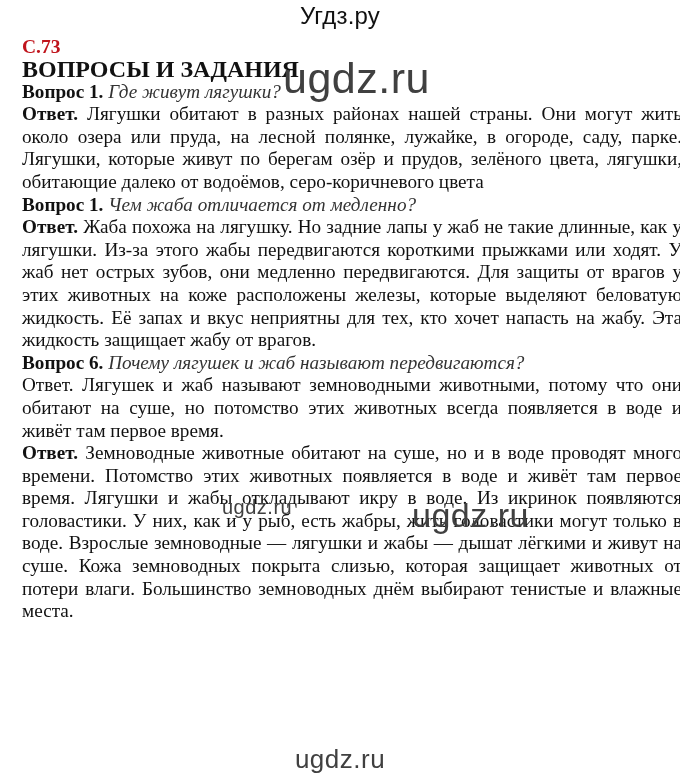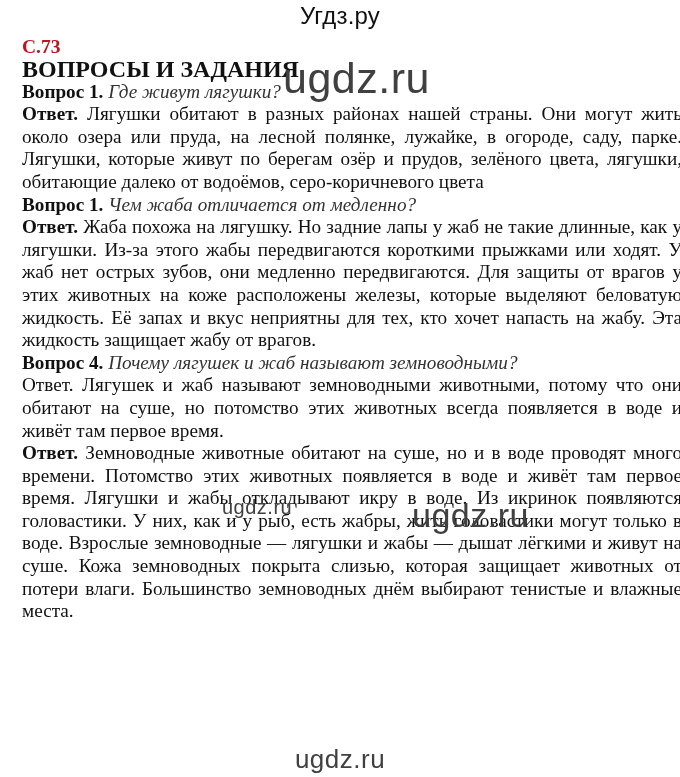--- a/index.html
+++ b/index.html
@@ -122,22 +122,22 @@
   <div class="q-line">
     <span class="q-label">Вопрос 1.</span>
     <span class="q-text">Чем жаба отличается от медленно?</span>
   </div>
   <div class="answer">
     <span class="a-label">Ответ.</span>
     <span>Жаба похожа на лягушку. Но задние лапы у жаб не такие длинные, как у лягушки. Из-за этого жабы передвигаются короткими прыжками или ходят. У жаб нет острых зубов, они медленно передвигаются. Для защиты от врагов у этих животных на коже расположены железы, которые выделяют беловатую жидкость. Её запах и вкус неприятны для тех, кто хочет напасть на жабу. Эта жидкость защищает жабу от врагов.</span>
   </div>
 
   <div class="q-line">
-    <span class="q-label">Вопрос 4.</span>
-    <span class="q-text">Почему лягушек и жаб называют земноводными?</span>
+    <span class="q-label">Вопрос 6.</span>
+    <span class="q-text">Почему лягушек и жаб называют передвигаются?</span>
   </div>
   <div class="answer">
     <span class="a-label plain">Ответ.</span>
     <span>Лягушек и жаб называют земноводными животными,  потому что они обитают на суше, но потомство этих животных всегда появляется в воде и живёт там первое время.</span>
   </div>
 
   <div class="answer">
     <span class="a-label">Ответ.</span>
     <span>Земноводные животные обитают на суше, но и в воде проводят много времени. Потомство этих животных появляется в воде и живёт там первое время. Лягушки и жабы откладывают икру в воде. Из икринок появляются головастики. У них, как и у рыб, есть жабры, жить головастики могут только в воде. Взрослые земноводные — лягушки и жабы — дышат лёгкими и живут на суше. Кожа земноводных покрыта слизью, которая защищает животных от потери влаги. Большинство земноводных днём выбирают тенистые и влажные места.</span>
   </div>

